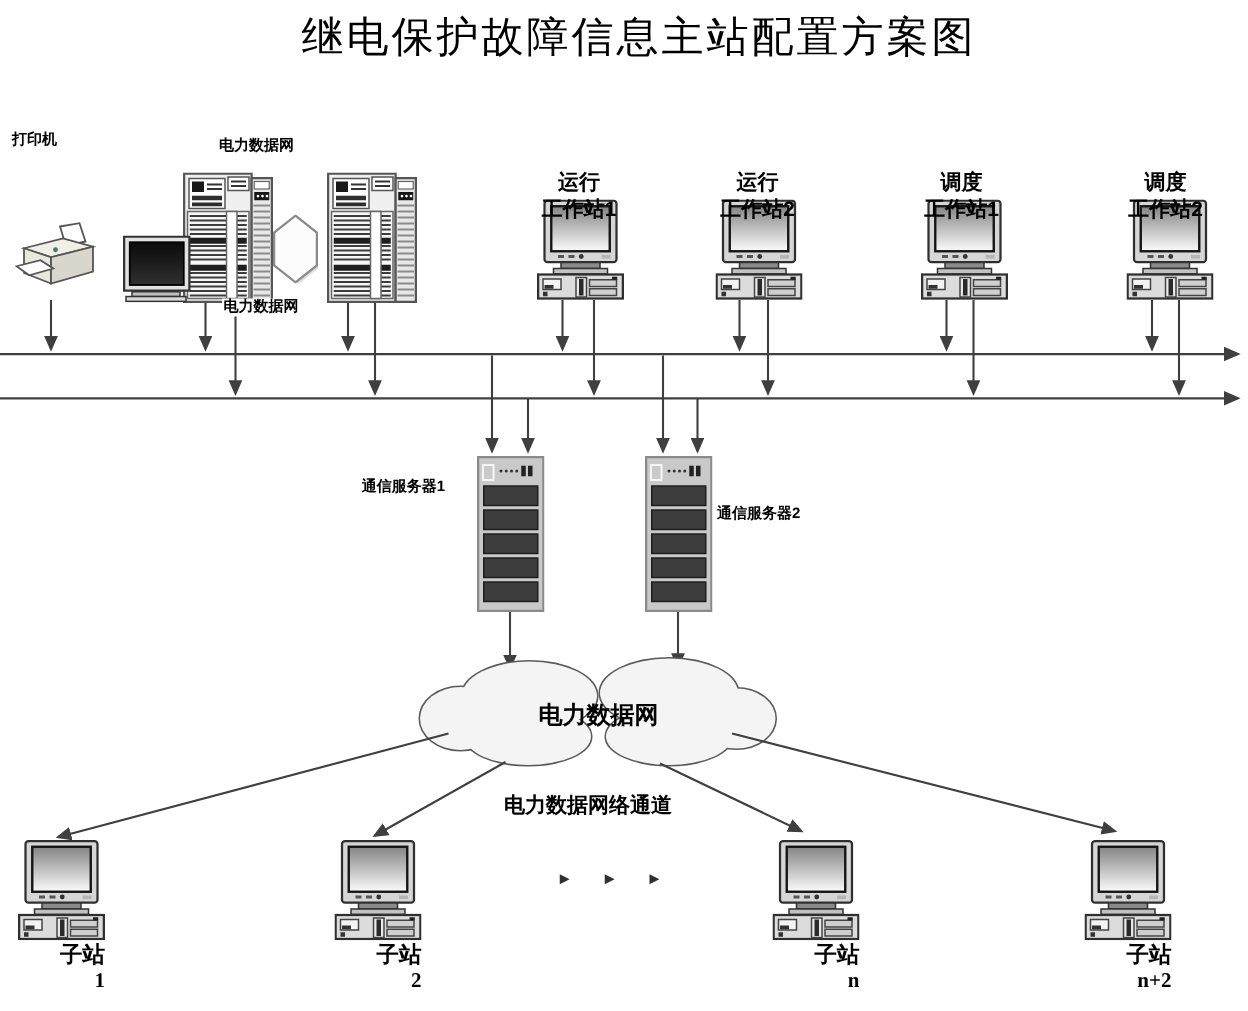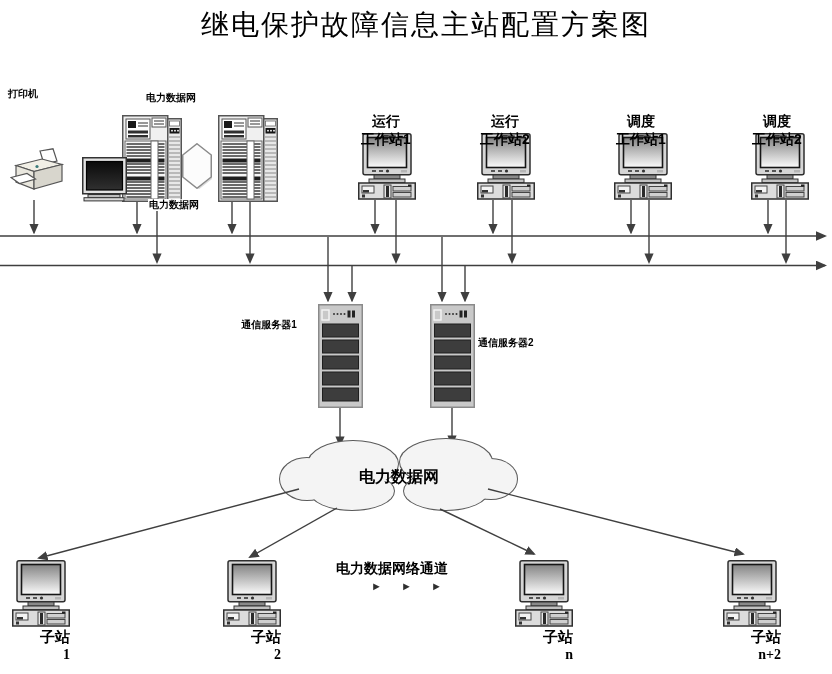--- a/index.html
+++ b/index.html
@@ -10,21 +10,21 @@
   .title{
     position:absolute;top:6px;left:0;width:832px;text-align:center;
     font-family:"Liberation Serif","DejaVu Serif",serif;
     font-size:28px;font-weight:normal;letter-spacing:2px;padding-left:20px;box-sizing:border-box;
   }
   .lbl{position:absolute;font-weight:bold;font-size:10px;white-space:nowrap;line-height:1.15;}
   .ws-label{position:absolute;width:100px;text-align:center;font-weight:bold;font-size:14px;line-height:18px;white-space:nowrap;margin-top:28px;}
   .sub-label{position:absolute;width:58px;text-align:right;font-weight:bold;font-size:15px;line-height:18px;white-space:nowrap;}
   .sub-label .num{font-size:14px;font-family:"Liberation Serif","DejaVu Serif",serif;}
   .cloud-label{position:absolute;left:339px;top:467px;width:120px;text-align:center;font-weight:bold;font-size:16px;}
-  .channel-label{position:absolute;left:336px;top:528px;font-weight:bold;font-size:14px;margin-top:32px;}
+  .channel-label{position:absolute;left:336px;top:528px;font-weight:bold;font-size:14px;}
   .ellipsis{position:absolute;left:371px;top:580px;font-size:11px;letter-spacing:8px;color:#2f2f2f;font-weight:bold;}
   .disk-label{background:#ffffff;padding:0 1px;}
   svg.icon{position:absolute;overflow:visible;}
   svg.wires{position:absolute;left:0;top:0;}
 </style>
 </head>
 <body>
 
 <div id="canvas">
 

